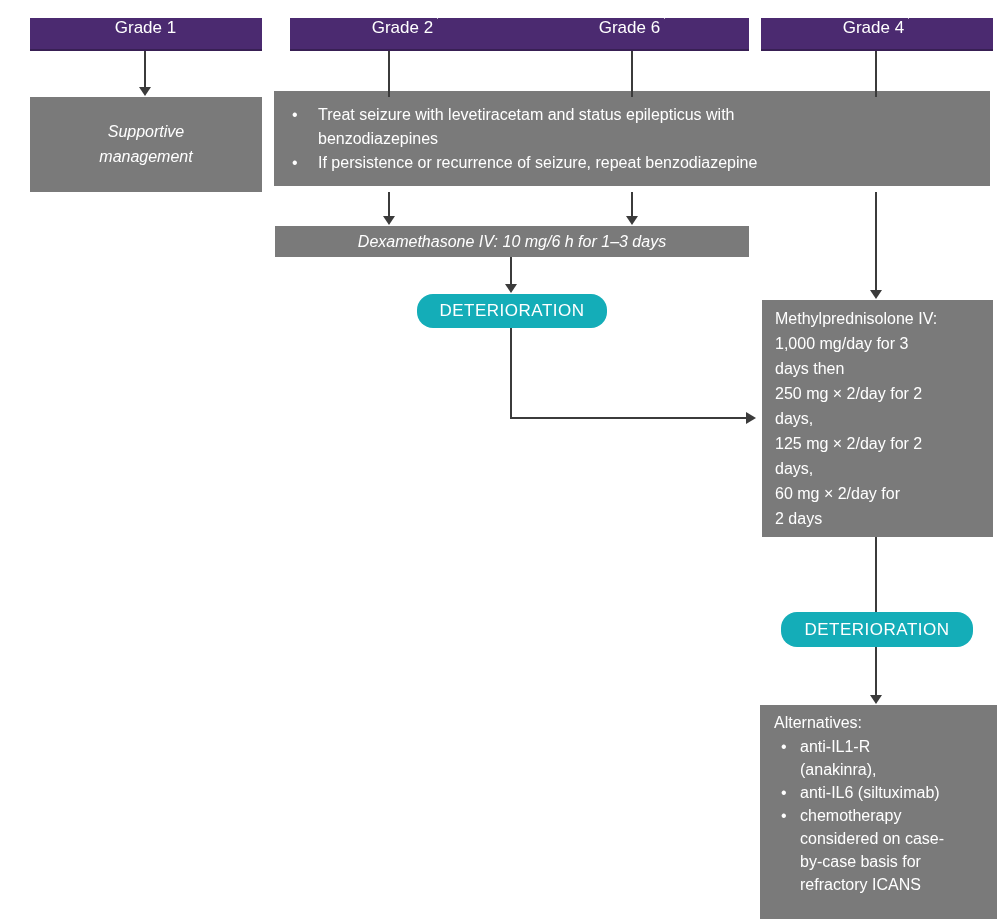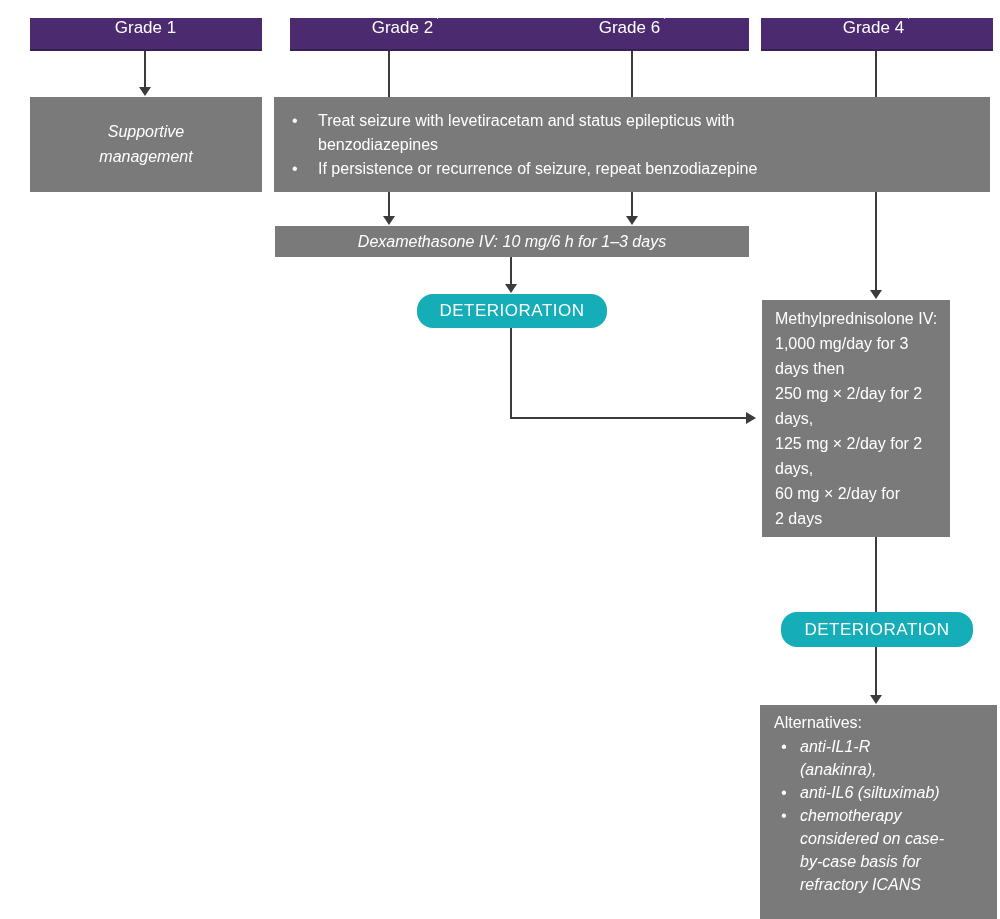--- a/index.html
+++ b/index.html
@@ -65,49 +65,48 @@
   .bullet-box li{
     position:relative;
     white-space:pre-line;
     line-height:1.5;
   }
   .bullet-box li::before{
     content:"\2022";
     position:absolute;
   }
   #box-grade234{
-    left:274px; top:97px; width:716px; height:95px;
+    left:274px; top:91px; width:716px; height:95px;
     padding:12px 16px 0 44px;
   }
   #box-grade234 li::before{ left:-26px; }
   #box-supportive{
     left:30px; top:97px; width:232px; height:95px;
   }
   #box-dexa{
     left:275px; top:226px; width:474px; height:31px;
     line-height:1.2;
   }
   #box-methyl{
-    left:762px; top:300px; width:188px; height:237px;
+    left:762px; top:300px; width:231px; height:237px;
     padding:7px 8px 0 13px;
     white-space:pre-line;
     line-height:1.56;
   }
   #box-alternatives{
     left:760px; top:705px; width:237px; height:247px;
     padding:6px 6px 0 14px;
     line-height:1.44;
   }
   #box-alternatives ul{ list-style:none; margin-top:1px; }
   #box-alternatives li{
     position:relative;
     padding-left:26px;
     white-space:pre-line;
     line-height:1.44;
-    font-style:italic;
   }
   #box-alternatives li::before{
     content:"\2022";
     position:absolute;
     left:7px;
   }
   
   .teal{
     position:absolute;
     background:var(--accent);

